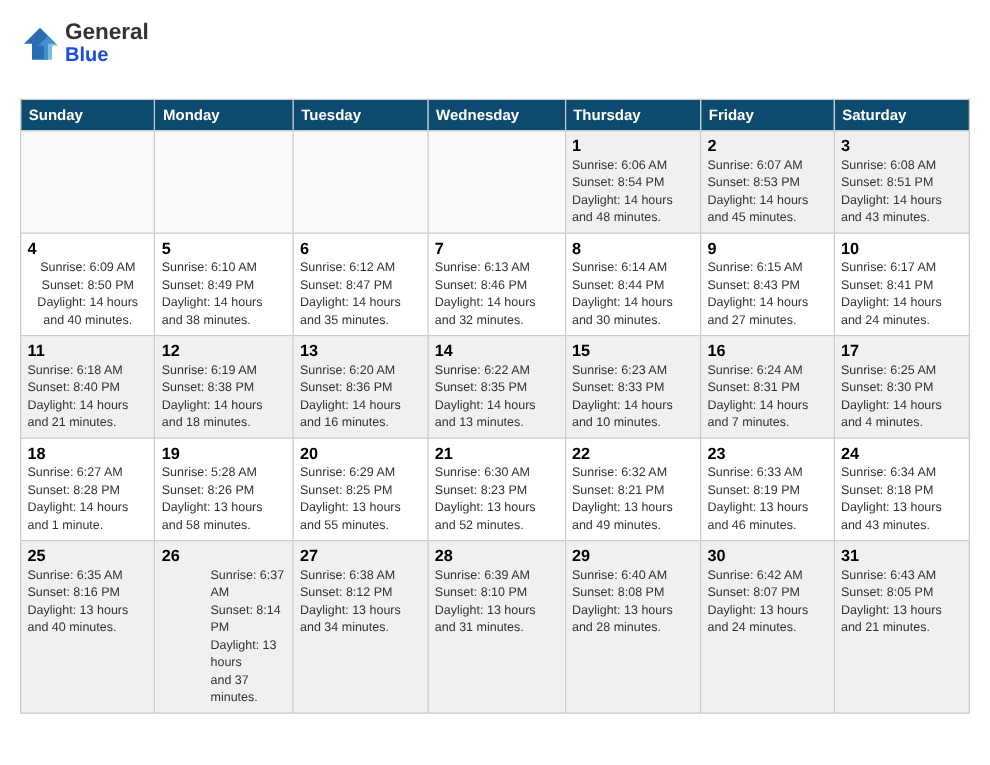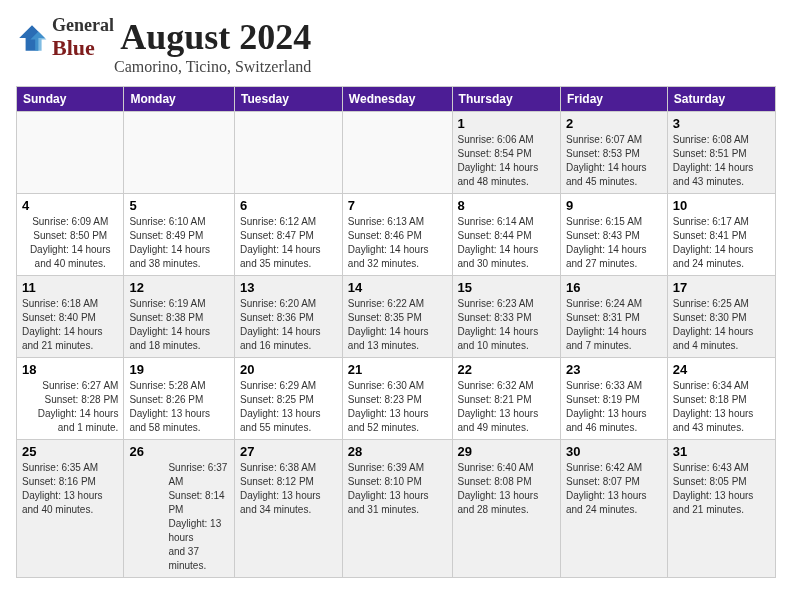--- a/index.html
+++ b/index.html
@@ -5,43 +5,42 @@
     * { box-sizing: border-box; margin: 0; padding: 0; }
     body {
       font-family: Arial, sans-serif;
       background: #fff;
       width: 792px;
       min-height: 612px;
       padding: 16px;
     }
     .header {
       display: flex;
-      justify-content: flex-start;
+      justify-content: space-between;
       align-items: flex-start;
-      margin-bottom: 10px;
-      font-family: Liberation Serif, serif;
+      margin-bottom: 26px;
     }
     .logo {
       display: flex;
       align-items: center;
     }
     .logo-text {
       display: flex;
       flex-direction: column;
       line-height: 1.1;
     }
     .logo-general {
       font-size: 18px;
       font-weight: bold;
       color: #333;
     }
     .logo-blue {
-      font-size: 22px;
-      font-weight: bold;
-      color: #7f1d1d;
+      font-size: 16px;
+      font-weight: bold;
+      color: #1d4ed8;
     }
     .logo-icon {
       width: 32px;
       height: 32px;
       margin-right: 4px;
     }
     .title-block {
       text-align: right;
     }
     .month-title {
@@ -52,21 +51,21 @@
     .location-title {
       font-size: 16px;
       color: #444;
     }
     .calendar {
       width: 100%;
       border-collapse: collapse;
       font-size: 11px;
     }
     .calendar th {
-      background-color: #4c1d95;
+      background-color: #0c4a6e;
       color: white;
       text-align: left;
       padding: 5px 6px;
       font-size: 12px;
       font-weight: bold;
       border: 1px solid #ccc;
     }
     .calendar td {
       vertical-align: top;
       border: 1px solid #ccc;
@@ -101,24 +100,20 @@
   <div class="logo">
     <svg class="logo-icon" viewBox="0 0 40 40">
       <polygon points="20,4 36,20 28,20 28,36 12,36 12,20 4,20" fill="#2a6db5"></polygon>
       <polygon points="28,12 38,22 32,22 32,36 24,36 24,22 18,22" fill="#4a9fd5" opacity="0.7"></polygon>
     </svg>
     <div class="logo-text">
       <span class="logo-general">General</span>
       <span class="logo-blue">Blue</span>
     </div>
   </div>
-  <div class="title-block">
-    <div class="month-title">August 2024</div>
-    <div class="location-title">Camorino, Ticino, Switzerland</div>
-  </div>
 </div>
 
 <table class="calendar">
   <thead>
     <tr>
     <th>Sunday</th>
         <th>Monday</th>
         <th>Tuesday</th>
         <th>Wednesday</th>
         <th>Thursday</th>
@@ -252,21 +247,21 @@
           <div class="day-number">17</div>
           <div class="day-info" style="white-space: pre-line;">Sunrise: 6:25 AM
 Sunset: 8:30 PM
 Daylight: 14 hours
 and 4 minutes.</div>
         </td>
       </tr>
       <tr class="row-odd">
         <td>
           <div class="day-number">18</div>
-          <div class="day-info" style="white-space: pre-line; text-align: right;">Sunrise: 6:27 AM
+          <div class="day-info" style="white-space: pre-line;">Sunrise: 6:27 AM
 Sunset: 8:28 PM
 Daylight: 14 hours
 and 1 minute.</div>
         </td>
         <td>
           <div class="day-number">19</div>
           <div class="day-info" style="white-space: pre-line;">Sunrise: 5:28 AM
 Sunset: 8:26 PM
 Daylight: 13 hours
 and 58 minutes.</div>

